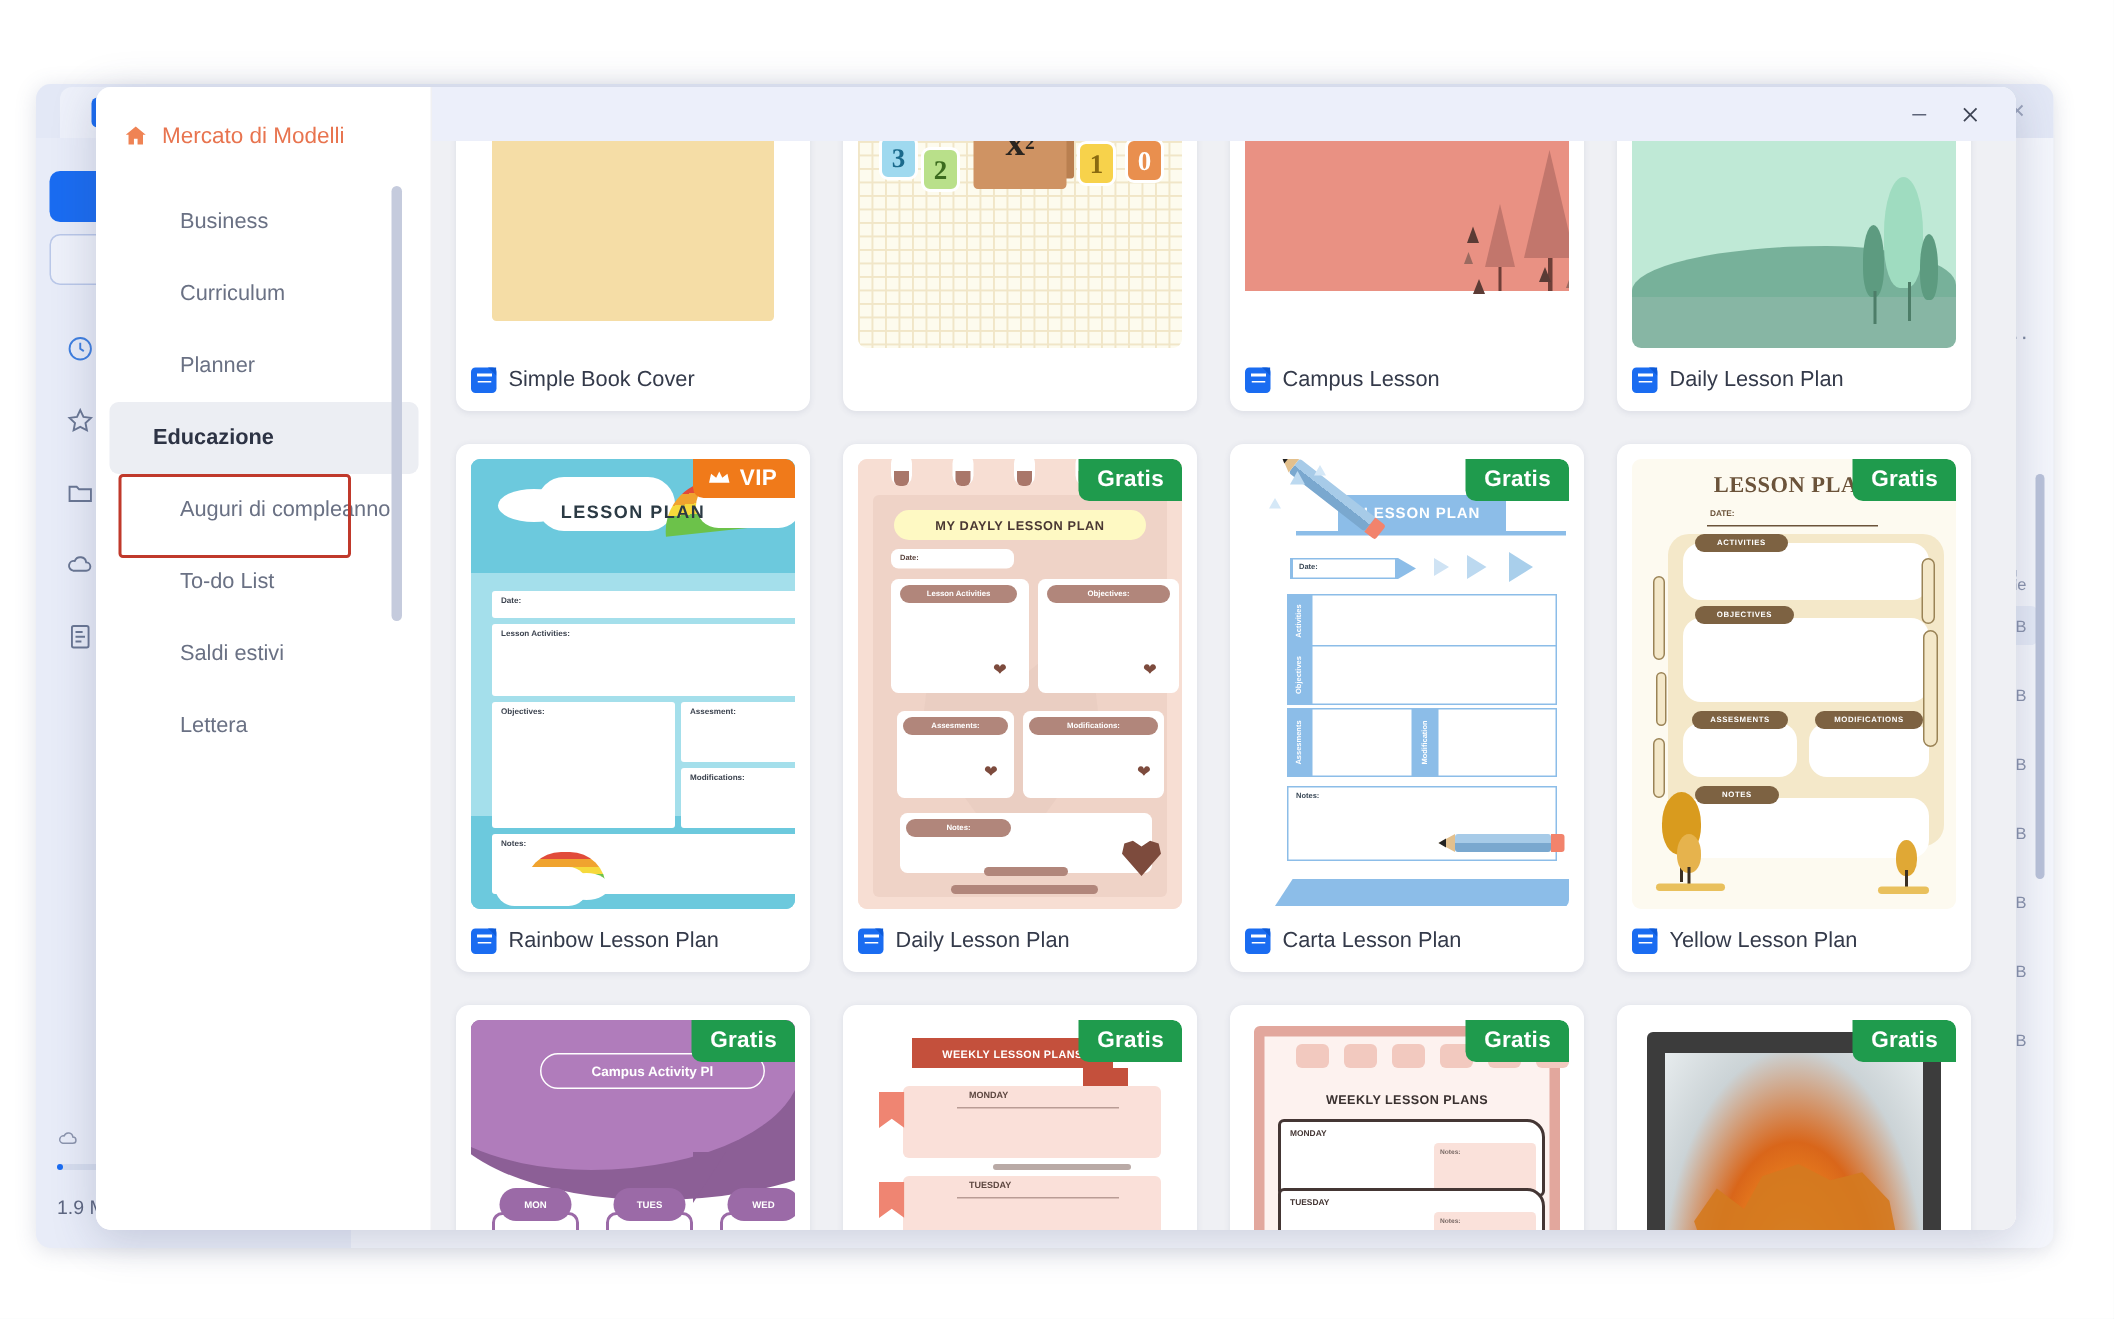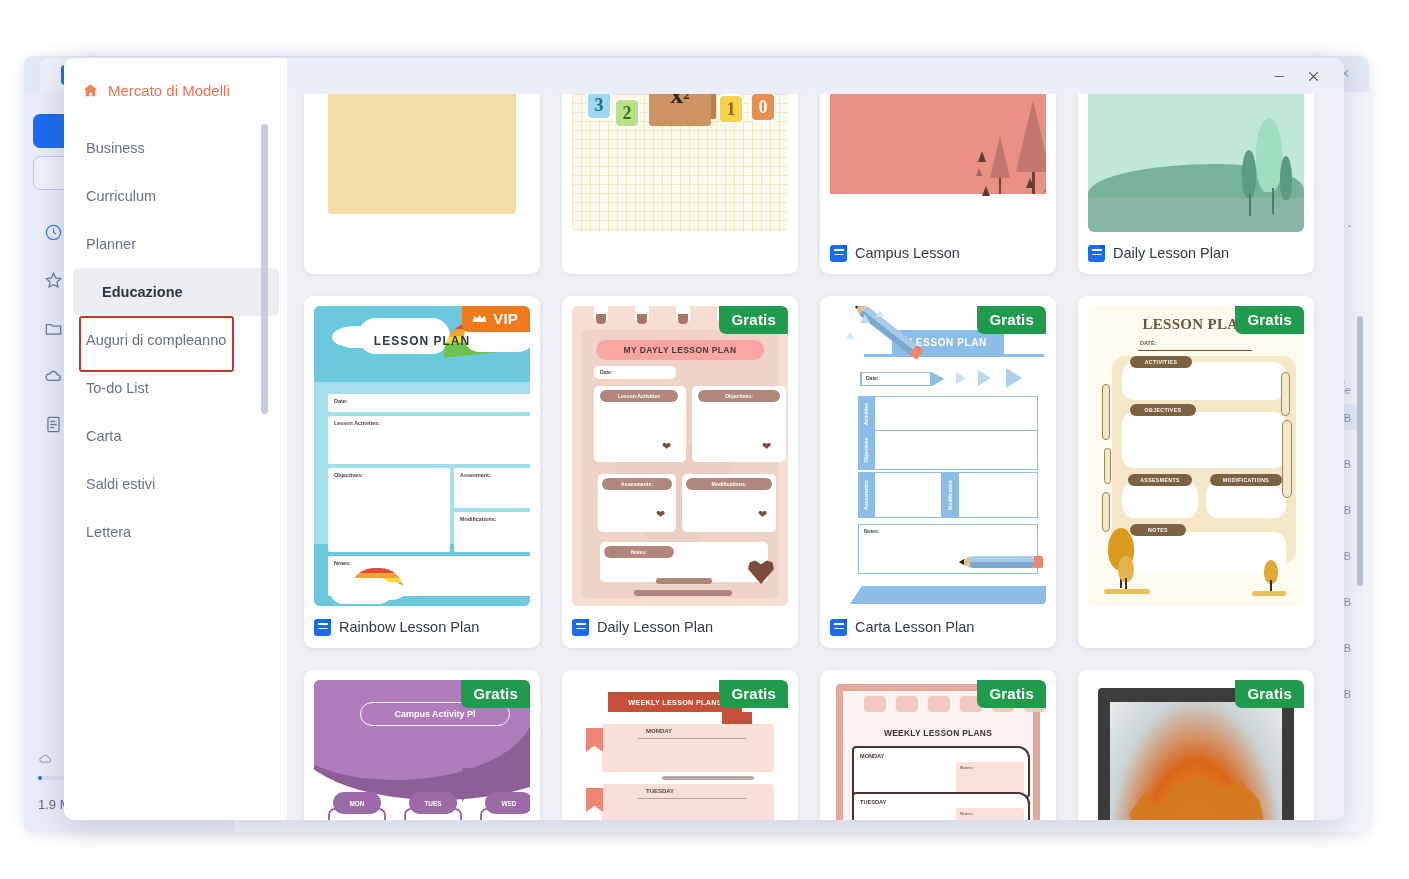--- a/index.html
+++ b/index.html
@@ -137,21 +137,21 @@
     position: absolute; left: 18px; top: 24px;
     display: flex; align-items: center; gap: 9px;
     font-size: 15px; color: #e8744f; font-weight: 400;
   }
   .home-icon { width: 17px; height: 17px; color: #ef8354; }
   .home-icon svg { width: 17px; height: 17px; display: block; }
 
   .nav-list { position: absolute; left: 0; top: 66px; width: 224px; }
   .nav-item {
     position: relative; height: 48px; display: flex; align-items: center;
-    font-size: 14.5px; color: #6a7184; padding-left: 22px;
+    font-size: 14.5px; color: #6a7184; padding-left: 56px;
   }
   .nav-item.root { padding-left: 35px; color: #6a7184; }
   .nav-item.active {
     background: #eceef3; color: #2d3344; font-weight: 700;
     margin: 0 9px 0 9px; border-radius: 6px; padding-left: 29px;
   }
   .nav-highlight {
     position: absolute; left: 15px; top: 258px; width: 155px; height: 56px;
     border: 2px solid #c0392b; border-radius: 3px; pointer-events: none; z-index: 9;
   }
@@ -258,21 +258,21 @@
   
   .dp { background:#fbe5dc; }
   .dp .pad { position:absolute; left:0; right:0; top:0; bottom:0; background:#f7ded3; }
   .dp .inner { position:absolute; left:10px; right:10px; top:24px; bottom:8px; background:#efd3c7; border-radius:4px; }
   .dp .ring { position:absolute; top:-4px; width:14px; height:22px; background:#fff; border-radius:7px; }
   .dp .ring i { position:absolute; left:2px; bottom:0; width:10px; height:10px; background:#a9776a; border-radius:0 0 4px 4px;}
   .dp .w { position:absolute; background:#fff; border-radius:5px; }
   .dp .chip { position:absolute; background:#b1867b; border-radius:7px; color:#fff;
     font-size:5.2px; font-weight:700; display:flex; align-items:center; justify-content:center; }
   .dp .heart { position:absolute; color:#7d4b3d; font-size:11px; }
-  .dp .title { position:absolute; left:24px; right:24px; top:34px; height:20px; background:#fca5a5;
+  .dp .title { position:absolute; left:24px; right:24px; top:34px; height:20px; background:#fef9c3;
     border-radius:10px; display:flex; align-items:center; justify-content:center;
     font-size:8.5px; font-weight:700; color:#4a3833; letter-spacing:.4px; }
   .dp .barline { position:absolute; background:#b1867b; border-radius:4px; height:6px; }
 
   
   .bl { background:#fff; }
   .bl .w { position:absolute; background:#fff; border:1.5px solid #8cbde8; }
   .bl .bar { position:absolute; background:#8cbde8; }
   .bl .tabv { position:absolute; background:#8cbde8; }
   .bl .tabv span { position:absolute; left:50%; top:50%;
@@ -473,23 +473,20 @@
         <div class="nav-item active">
           <span>Educazione</span>
         </div>
         <div class="nav-item">
           <span>Auguri di compleanno</span>
         </div>
         <div class="nav-item">
           <span>To-do List</span>
         </div>
         <div class="nav-item">
-          <span>Carta</span>
-        </div>
-        <div class="nav-item">
           <span>Saldi estivi</span>
         </div>
         <div class="nav-item">
           <span>Lettera</span>
         </div>
       </div>
 
       <div class="sidebar-scroll"></div>
       <div class="nav-highlight"></div>
     </div>
@@ -499,20 +496,24 @@
 
         <div class="card">
           <div class="thumb bc">
             <div class="tp bc">
 
               <div class="quotebox">
                 
                 
               </div>
             </div>
+          </div>
+          <div class="card-foot">
+            <span class="file-icon"></span>
+            <span>Simple Book Cover</span>
           </div>
         </div>
 
         <div class="card">
           <div class="thumb mn">
 
             <div class="grid-paper"></div>
 
             <div class="cube">
               <span>x</span>
@@ -737,20 +738,24 @@
             <div class="treeo" style="left:30px; bottom:24px; width:16px; height:26px; background:#e6b34d;"></div>
             <div style="position:absolute; left:37px; bottom:14px; width:1.6px; height:14px; background:#3b2f22;"></div>
             <div class="treeo" style="right:26px; bottom:22px; width:14px; height:24px; background:#e0a835;"></div>
             <div style="position:absolute; right:32px; bottom:12px; width:1.6px; height:14px; background:#3b2f22;"></div>
             <div style="position:absolute; left:16px; bottom:12px; width:46px; height:5px; background:#e9c05c; border-radius:3px;"></div>
             <div style="position:absolute; right:18px; bottom:10px; width:34px; height:5px; background:#e9c05c; border-radius:3px;"></div>
             <div class="badge gratis">
               <span>Gratis</span>
             </div>
           </div>
+          <div class="card-foot">
+            <span class="file-icon"></span>
+            <span>Yellow Lesson Plan</span>
+          </div>
         </div>
 
         <div class="card">
           <div class="thumb ca">
             <div class="swoosh"></div>
             <div class="swoosh2"></div>
             <div class="tail"></div>
             <div class="pill">Campus Activity Pl</div>
             <div class="daybox" style="left:14px;"></div>
             <div class="dayoval" style="left:19px;">MON</div>

